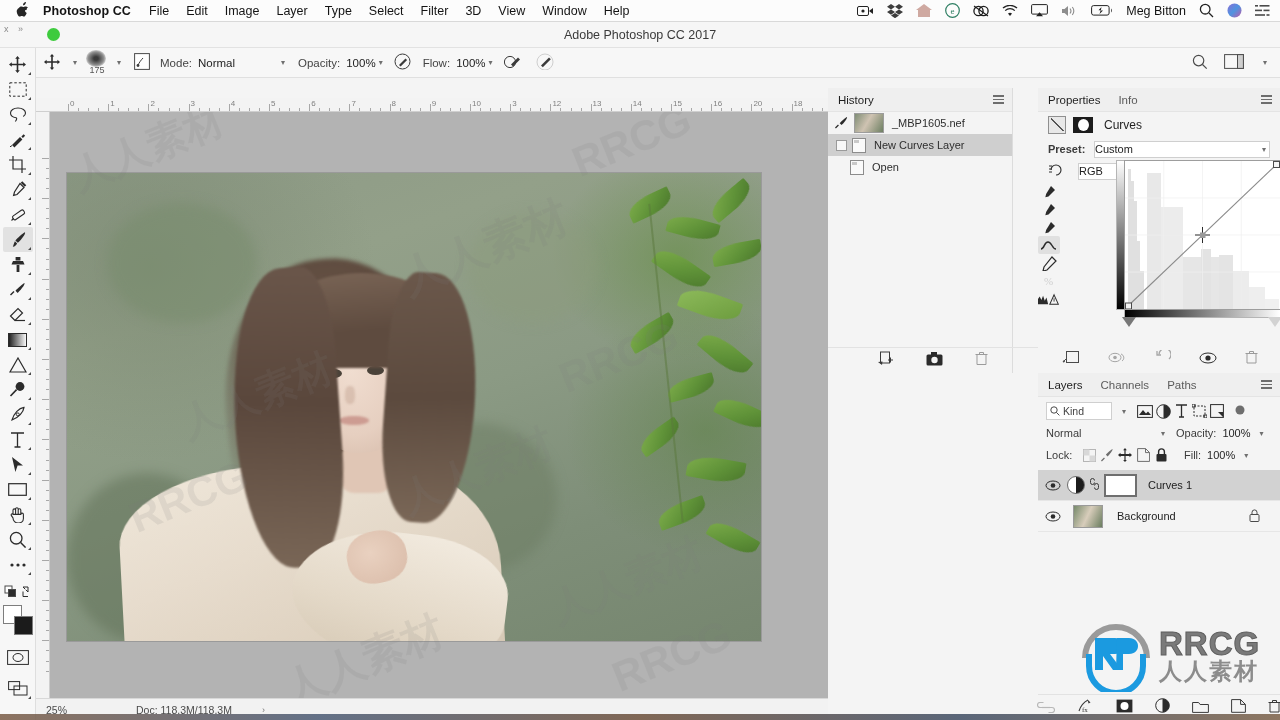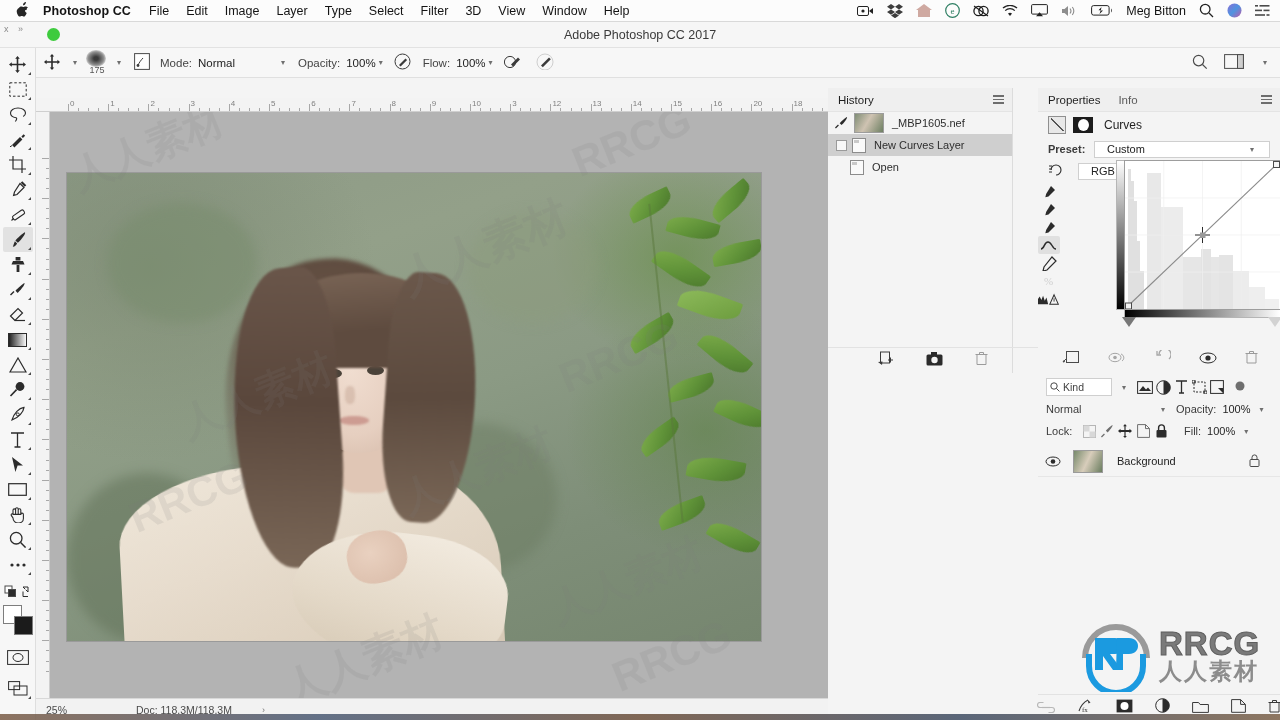--- a/index.html
+++ b/index.html
@@ -211,21 +211,21 @@
   
   #props { left:210px; top:0; right:0; height:285px; }
   .prop-title { display:flex; align-items:center; height:26px; padding-left:10px; gap:7px; font-size:12px; color:#1f1f1f;}
   .curve-ic { width:18px; height:18px; border:1px solid #8f8f8f; background:#e8e8e8; position:relative;}
   .curve-ic:after{content:"";position:absolute;left:2px;bottom:2px;width:13px;height:13px;
     background:linear-gradient(45deg, transparent 45%, #555 46%, #555 52%, transparent 53%);}
   .mask-ic { width:20px; height:16px; background:#1c1c1c; position:relative; }
   .mask-ic:after{content:"";position:absolute;left:5px;top:2px;width:11px;height:12px;background:#fff;border-radius:50%;}
   .prow { display:flex; align-items:center; height:22px; padding:0 10px; font-size:11px; color:#3b3b3b;}
   .pfield { border:1px solid #cfcfcf; background:#fff; height:17px; display:flex; align-items:center;
-    padding:0 12px; font-size:11px; color:#222; }
+    padding:0 0; font-size:11px; color:#222; }
   .autobtn { border:1px solid #c6c6c6; background:#f0f0f0; height:17px; padding:0 9px;
     display:flex; align-items:center; font-size:11px; color:#2f2f2f; border-radius:2px;}
   .curvebox { position:absolute; left:86px; top:72px; width:157px; height:150px;
     border:1px solid #9d9d9d; background:#fff; overflow:hidden;}
   .curve-grad-b { position:absolute; left:86px; top:222px; width:157px; height:8px;
     background:linear-gradient(90deg,#000,#fff); border:1px solid #b5b5b5; border-top:none;}
   .curve-grad-l { position:absolute; left:78px; top:72px; width:8px; height:150px;
     background:linear-gradient(0deg,#000,#fff); border:1px solid #b5b5b5; border-right:none;}
   .edrop { width:22px; height:18px; display:flex; align-items:center; justify-content:center; }
   .edrop.active { background:#e0e0e0; border-radius:2px; }
@@ -1052,20 +1052,30 @@
         <span>
           <svg width="13" height="14" viewBox="0 0 13 14">
               <path d="M2 3.5h9v9.5H2z" fill="none" stroke="#9b9b9b"></path>
               <path d="M0.5 3.5h12M4.5 1.5h4v2h-4z" fill="none" stroke="#9b9b9b"></path>
             </svg>
         </span>
       </div>
     </div>
 
     <div class="panel" id="layers">
+      <div class="panel-head">
+        <span class="tab active">Layers</span>
+        <span class="tab">Channels</span>
+        <span class="tab">Paths</span>
+        <span class="burger">
+            <i></i>
+            <i></i>
+            <i></i>
+          </span>
+      </div>
 
       <div class="lrow" style="margin-top:3px;">
         <span class="fkind">
           <svg width="10" height="10" viewBox="0 0 10 10">
               <circle cx="4" cy="4" r="3.2" fill="none" stroke="#4a4a4a"></circle>
               <path d="M6.4 6.4L9.4 9.4" stroke="#4a4a4a"></path>
             </svg>
           <span>Kind</span>
         </span>
         <span class="chev" style="margin:0 7px;">▾</span>
@@ -1145,20 +1155,36 @@
               <rect x="1.5" y="6" width="10" height="7.5" rx="1" fill="#2b2b2b"></rect>
               <path d="M3.6 6V3.8a2.9 2.9 0 015.8 0V6" fill="none" stroke="#2b2b2b" stroke-width="1.4"></path>
             </svg>
         </span>
         <span style="margin-left:14px;">Fill:</span>
         <span style="margin-left:6px;color:#1f1f1f;">100%</span>
         <span class="chev" style="margin-left:6px;">▾</span>
       </div>
 
       <div style="margin-top:4px;">
+        <div class="layer-item selected">
+          <span class="eye">
+            <svg width="16" height="11" viewBox="0 0 16 11">
+                <ellipse cx="8" cy="5.5" rx="7" ry="4.5" fill="none" stroke="#2b2b2b"></ellipse>
+                <circle cx="8" cy="5.5" r="2.3" fill="#2b2b2b"></circle>
+              </svg>
+          </span>
+          <span class="adj-ic"></span>
+          <span>
+            <svg width="9" height="14" viewBox="0 0 9 14">
+                <path d="M4.5 3.5a2 2 0 00-4 0v2a2 2 0 004 0M4.5 8.5a2 2 0 014 0v2a2 2 0 01-4 0" fill="none" stroke="#3a3a3a"></path>
+              </svg>
+          </span>
+          <span class="maskthumb"></span>
+          <span style="margin-left:6px;">Curves 1</span>
+        </div>
         <div class="layer-item">
           <span class="eye">
             <svg width="16" height="11" viewBox="0 0 16 11">
                 <ellipse cx="8" cy="5.5" rx="7" ry="4.5" fill="none" stroke="#2b2b2b"></ellipse>
                 <circle cx="8" cy="5.5" r="2.3" fill="#2b2b2b"></circle>
               </svg>
           </span>
           <span class="lthumb" style="margin-left:6px;"></span>
           <span style="margin-left:9px;">Background</span>
           <span style="margin-left:auto;margin-right:20px;">

